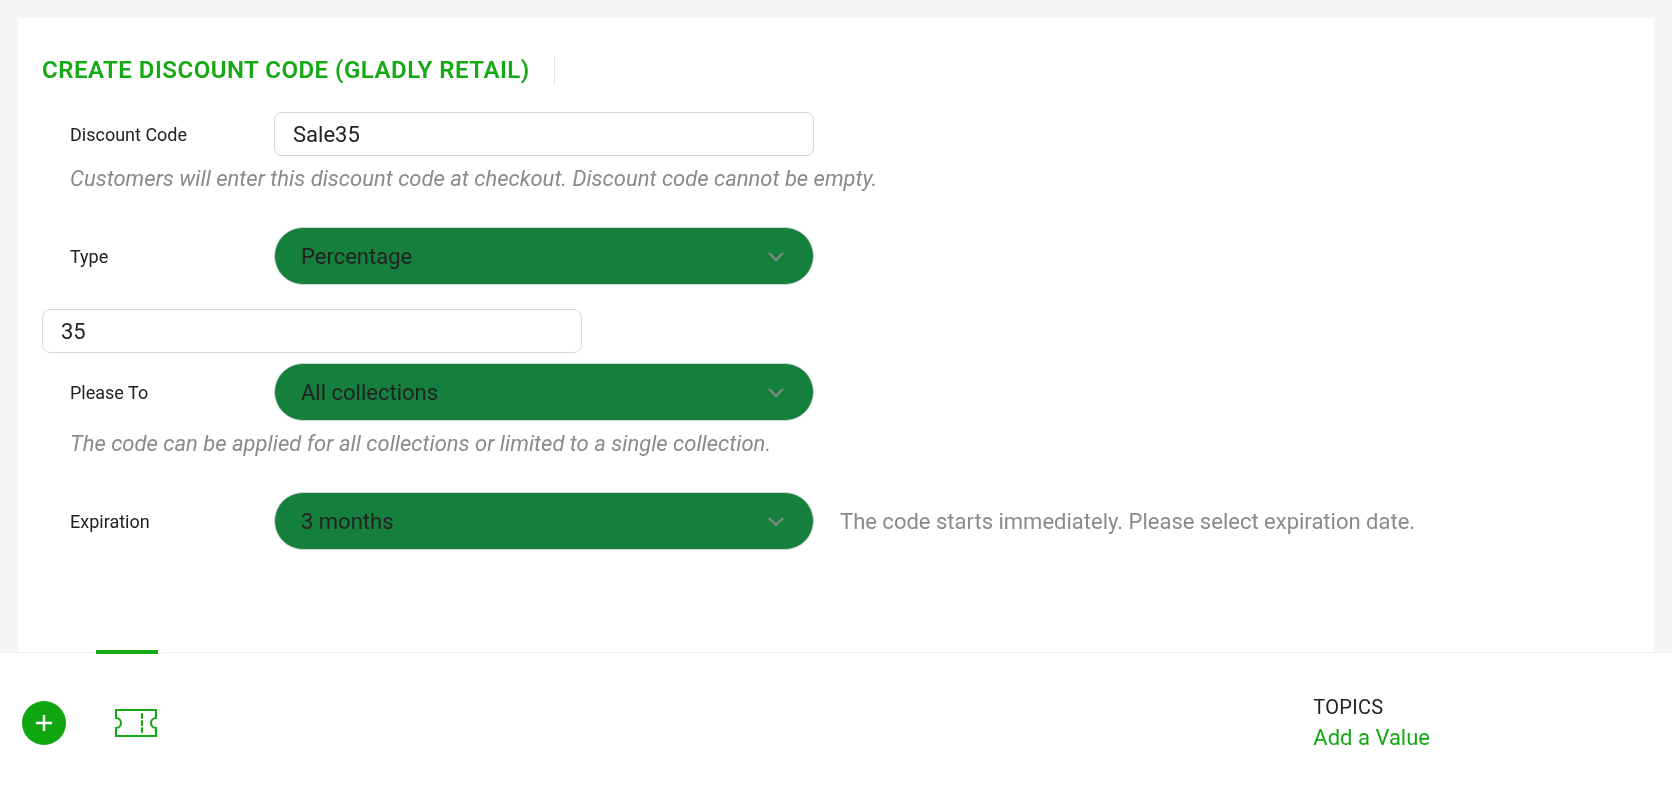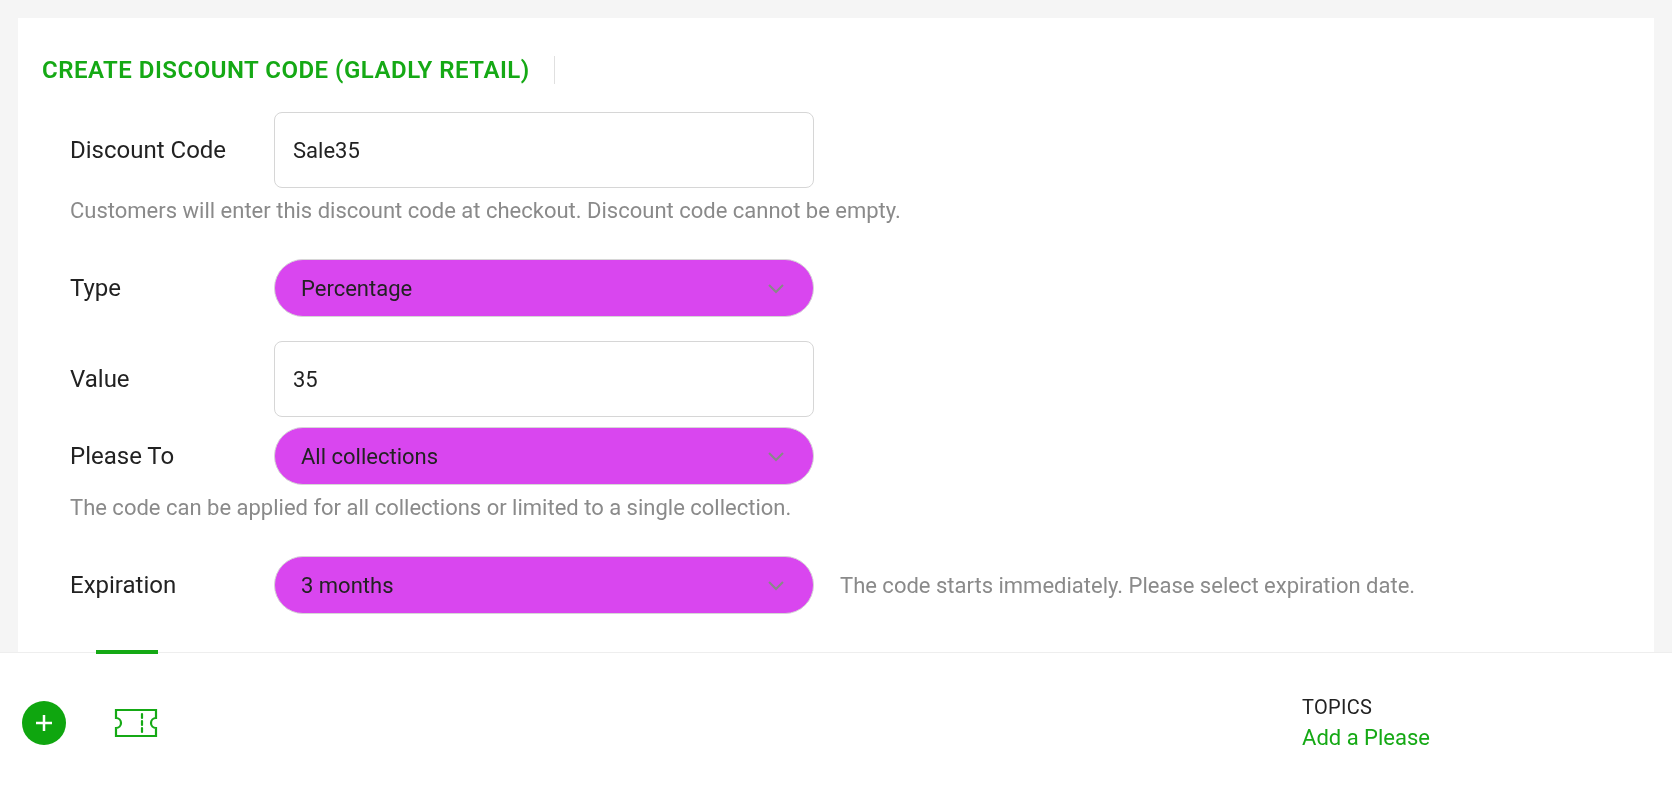--- a/index.html
+++ b/index.html
@@ -32,26 +32,26 @@
       display: inline-block;
     }
     .form-row {
       display: flex;
       align-items: center;
       margin-bottom: 10px;
     }
     .form-label {
       width: 232px;
       padding-left: 28px;
-      font-size: 24px;
+      font-size: 18px;
       color: #222;
     }
     .form-input {
       width: 540px;
-      height: 76px;
+      height: 44px;
       border: 1px solid #d6d6d6;
       border-radius: 8px;
       padding: 0 18px;
       font-size: 22px;
       color: #222;
       outline: none;
       font-family: inherit;
     }
     .form-select {
       width: 540px;
@@ -59,21 +59,21 @@
       border: 1px solid #d6d6d6;
       border-radius: 29px;
       padding: 0 26px;
       font-size: 22px;
       color: #222;
       outline: none;
       display: flex;
       align-items: center;
       justify-content: space-between;
       cursor: pointer;
-      background: #d946ef;
+      background: #15803d;
     }
     .chevron {
       width: 22px;
       height: 22px;
       display: flex;
       align-items: center;
       justify-content: center;
     }
     .chevron svg {
       width: 18px;
@@ -81,20 +81,21 @@
       stroke: #888;
       stroke-width: 2;
       fill: none;
     }
     .help-text {
       font-size: 22px;
       color: #8a8a8a;
       padding-left: 28px;
       margin-bottom: 36px;
       margin-top: 8px;
+      font-style: italic;
     }
     .side-help {
       font-size: 22px;
       color: #8a8a8a;
       margin-left: 26px;
     }
     .spacer-small {
       height: 14px;
     }
     .bottom-bar {
@@ -184,21 +185,20 @@
       <span class="chevron">
         <svg viewBox="0 0 18 12">
             <path d="M2 3 L9 10 L16 3"></path>
           </svg>
       </span>
     </div>
   </div>
   <div class="spacer-small"></div>
 
   <div class="form-row">
-    <div class="form-label">Value</div>
     <input class="form-input" type="text" value="35" style="">
   </div>
 
   <div class="form-row">
     <div class="form-label">Please To</div>
     <div class="form-select">
       <span>All collections</span>
       <span class="chevron">
         <svg viewBox="0 0 18 12">
             <path d="M2 3 L9 10 L16 3"></path>
@@ -232,15 +232,15 @@
   <div class="ticket-icon">
     <svg viewBox="0 0 44 30" width="44" height="30">
       <path d="M2 2 L42 2 L42 10 A5 5 0 0 0 42 20 L42 28 L2 28 L2 20 A5 5 0 0 0 2 10 Z"></path>
       <path d="M28 6 L28 10" stroke-linecap="round"></path>
       <path d="M28 13 L28 17" stroke-linecap="round"></path>
       <path d="M28 20 L28 24" stroke-linecap="round"></path>
     </svg>
   </div>
   <div class="topics-block">
     <div class="topics-label">TOPICS</div>
-    <div class="add-topic">Add a Please</div>
+    <div class="add-topic">Add a Value</div>
   </div>
 </div>
 
 </body></html>

